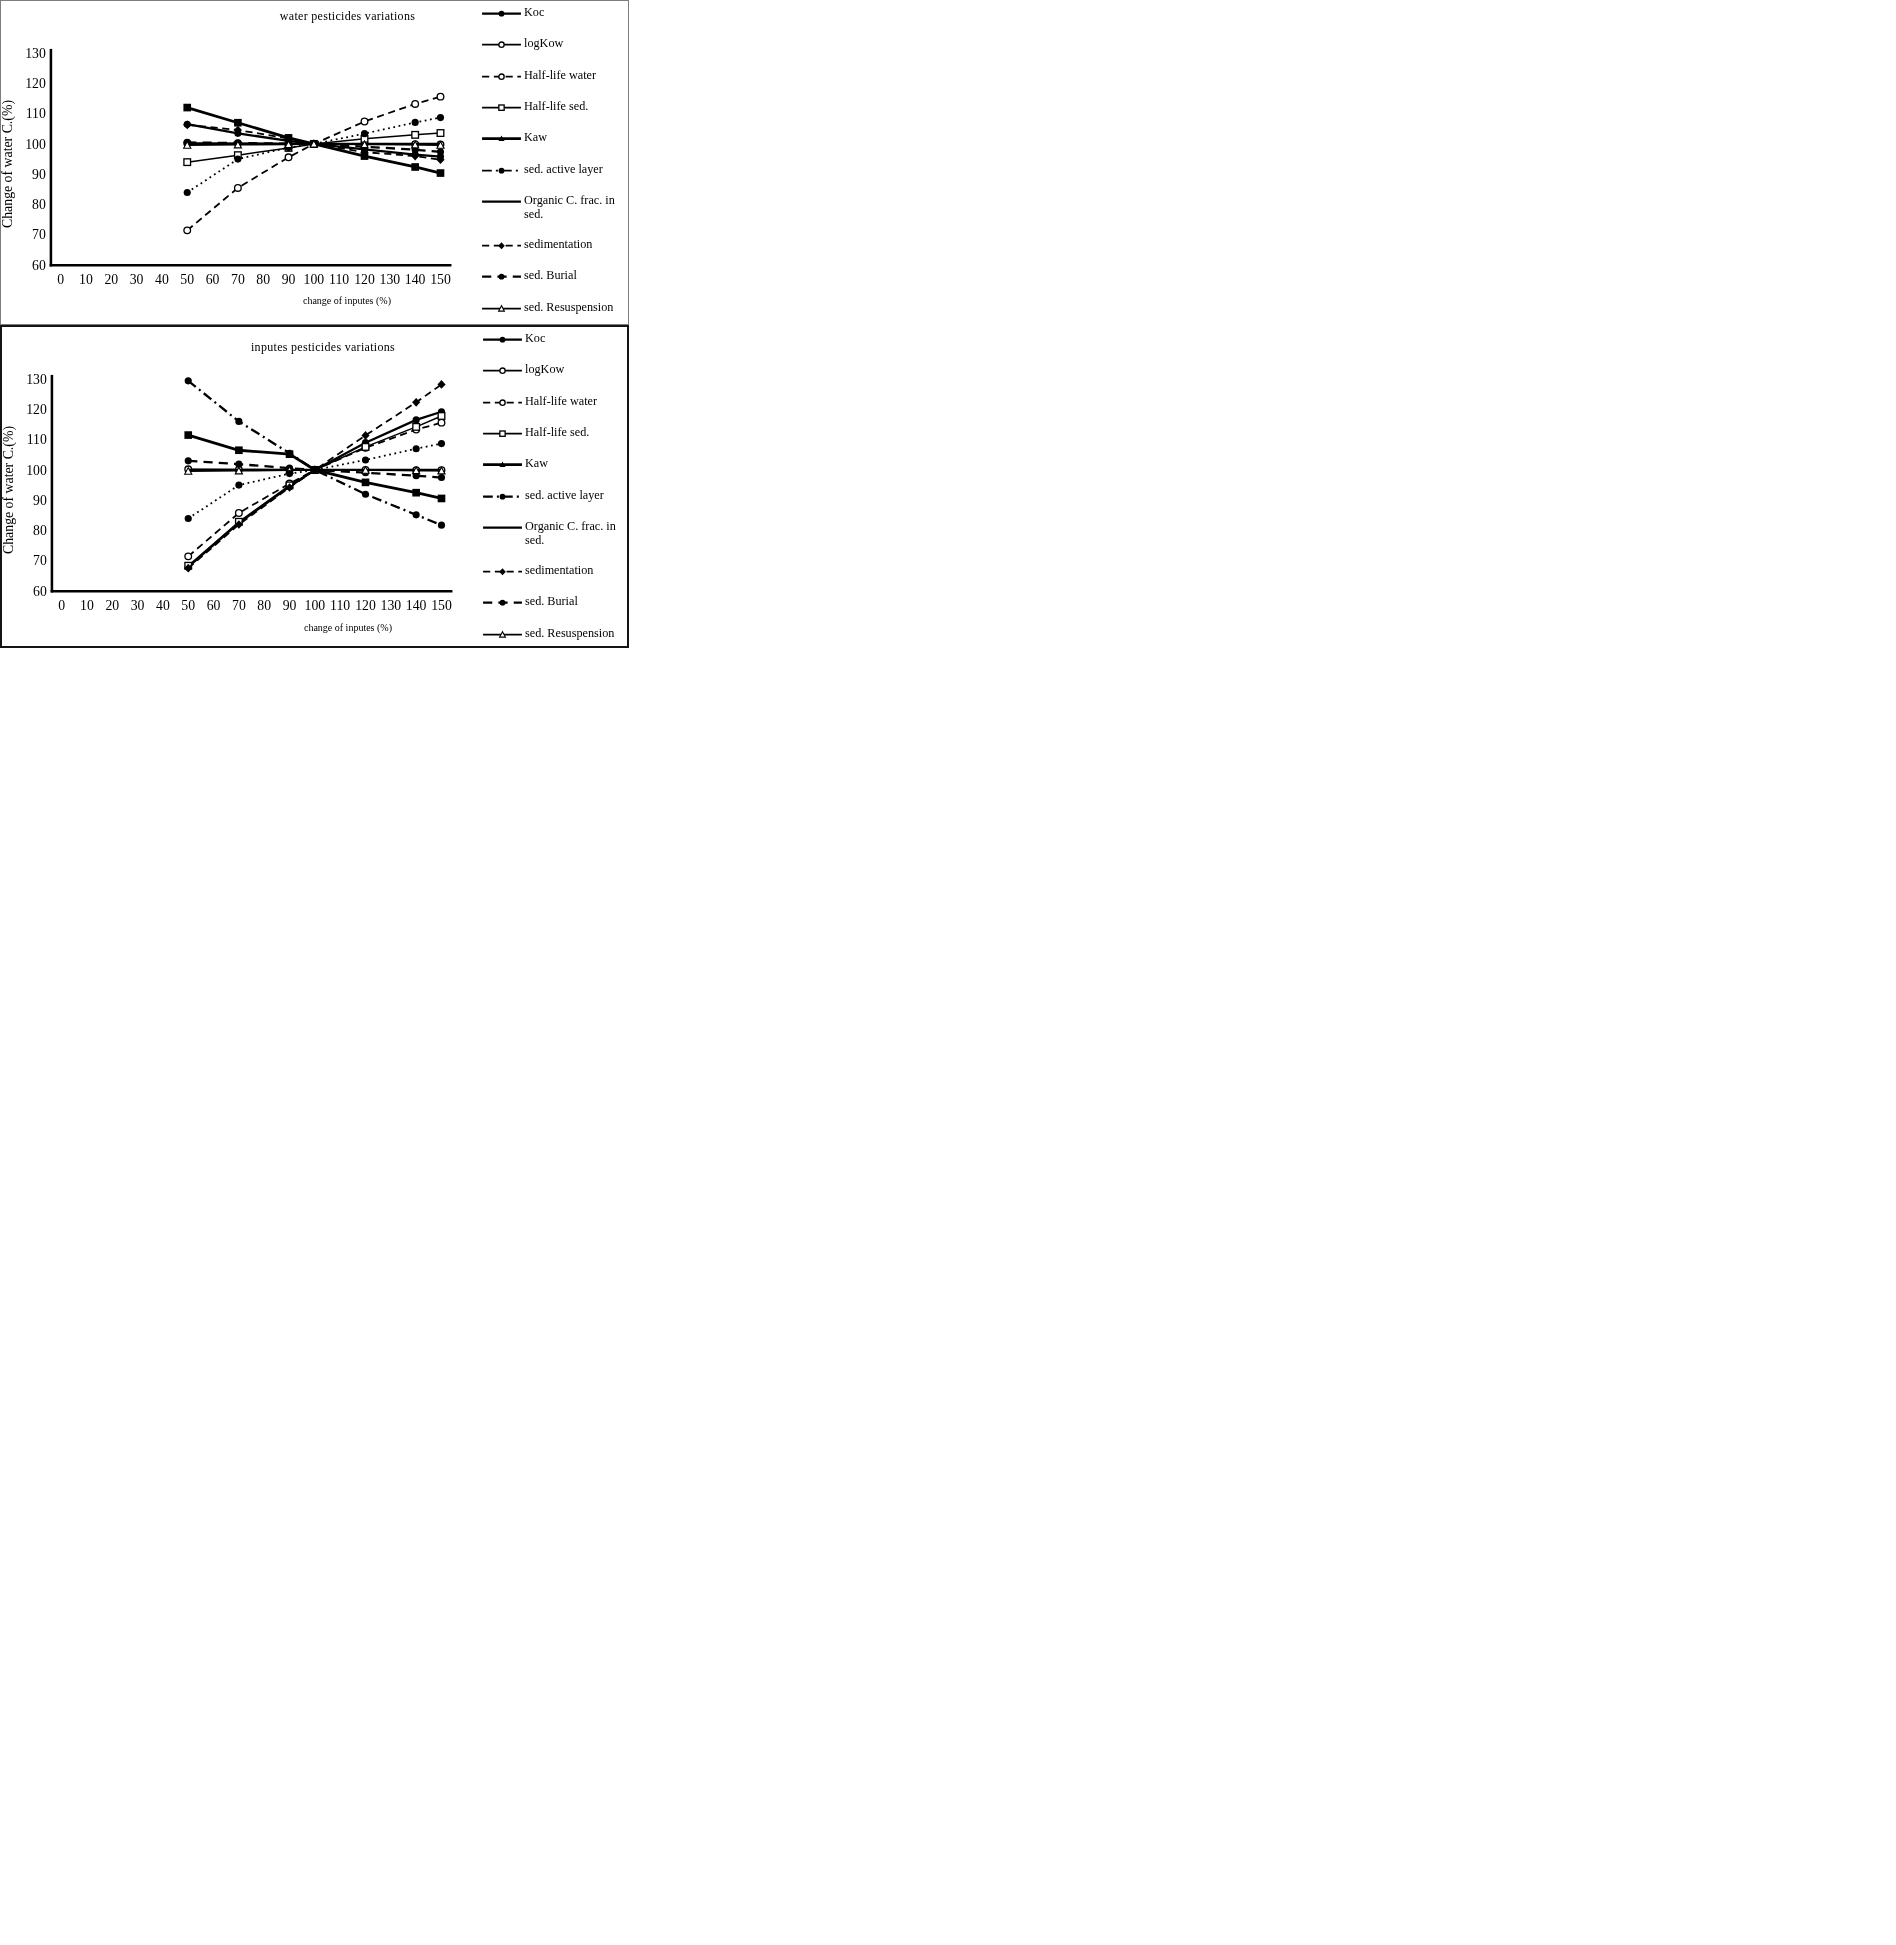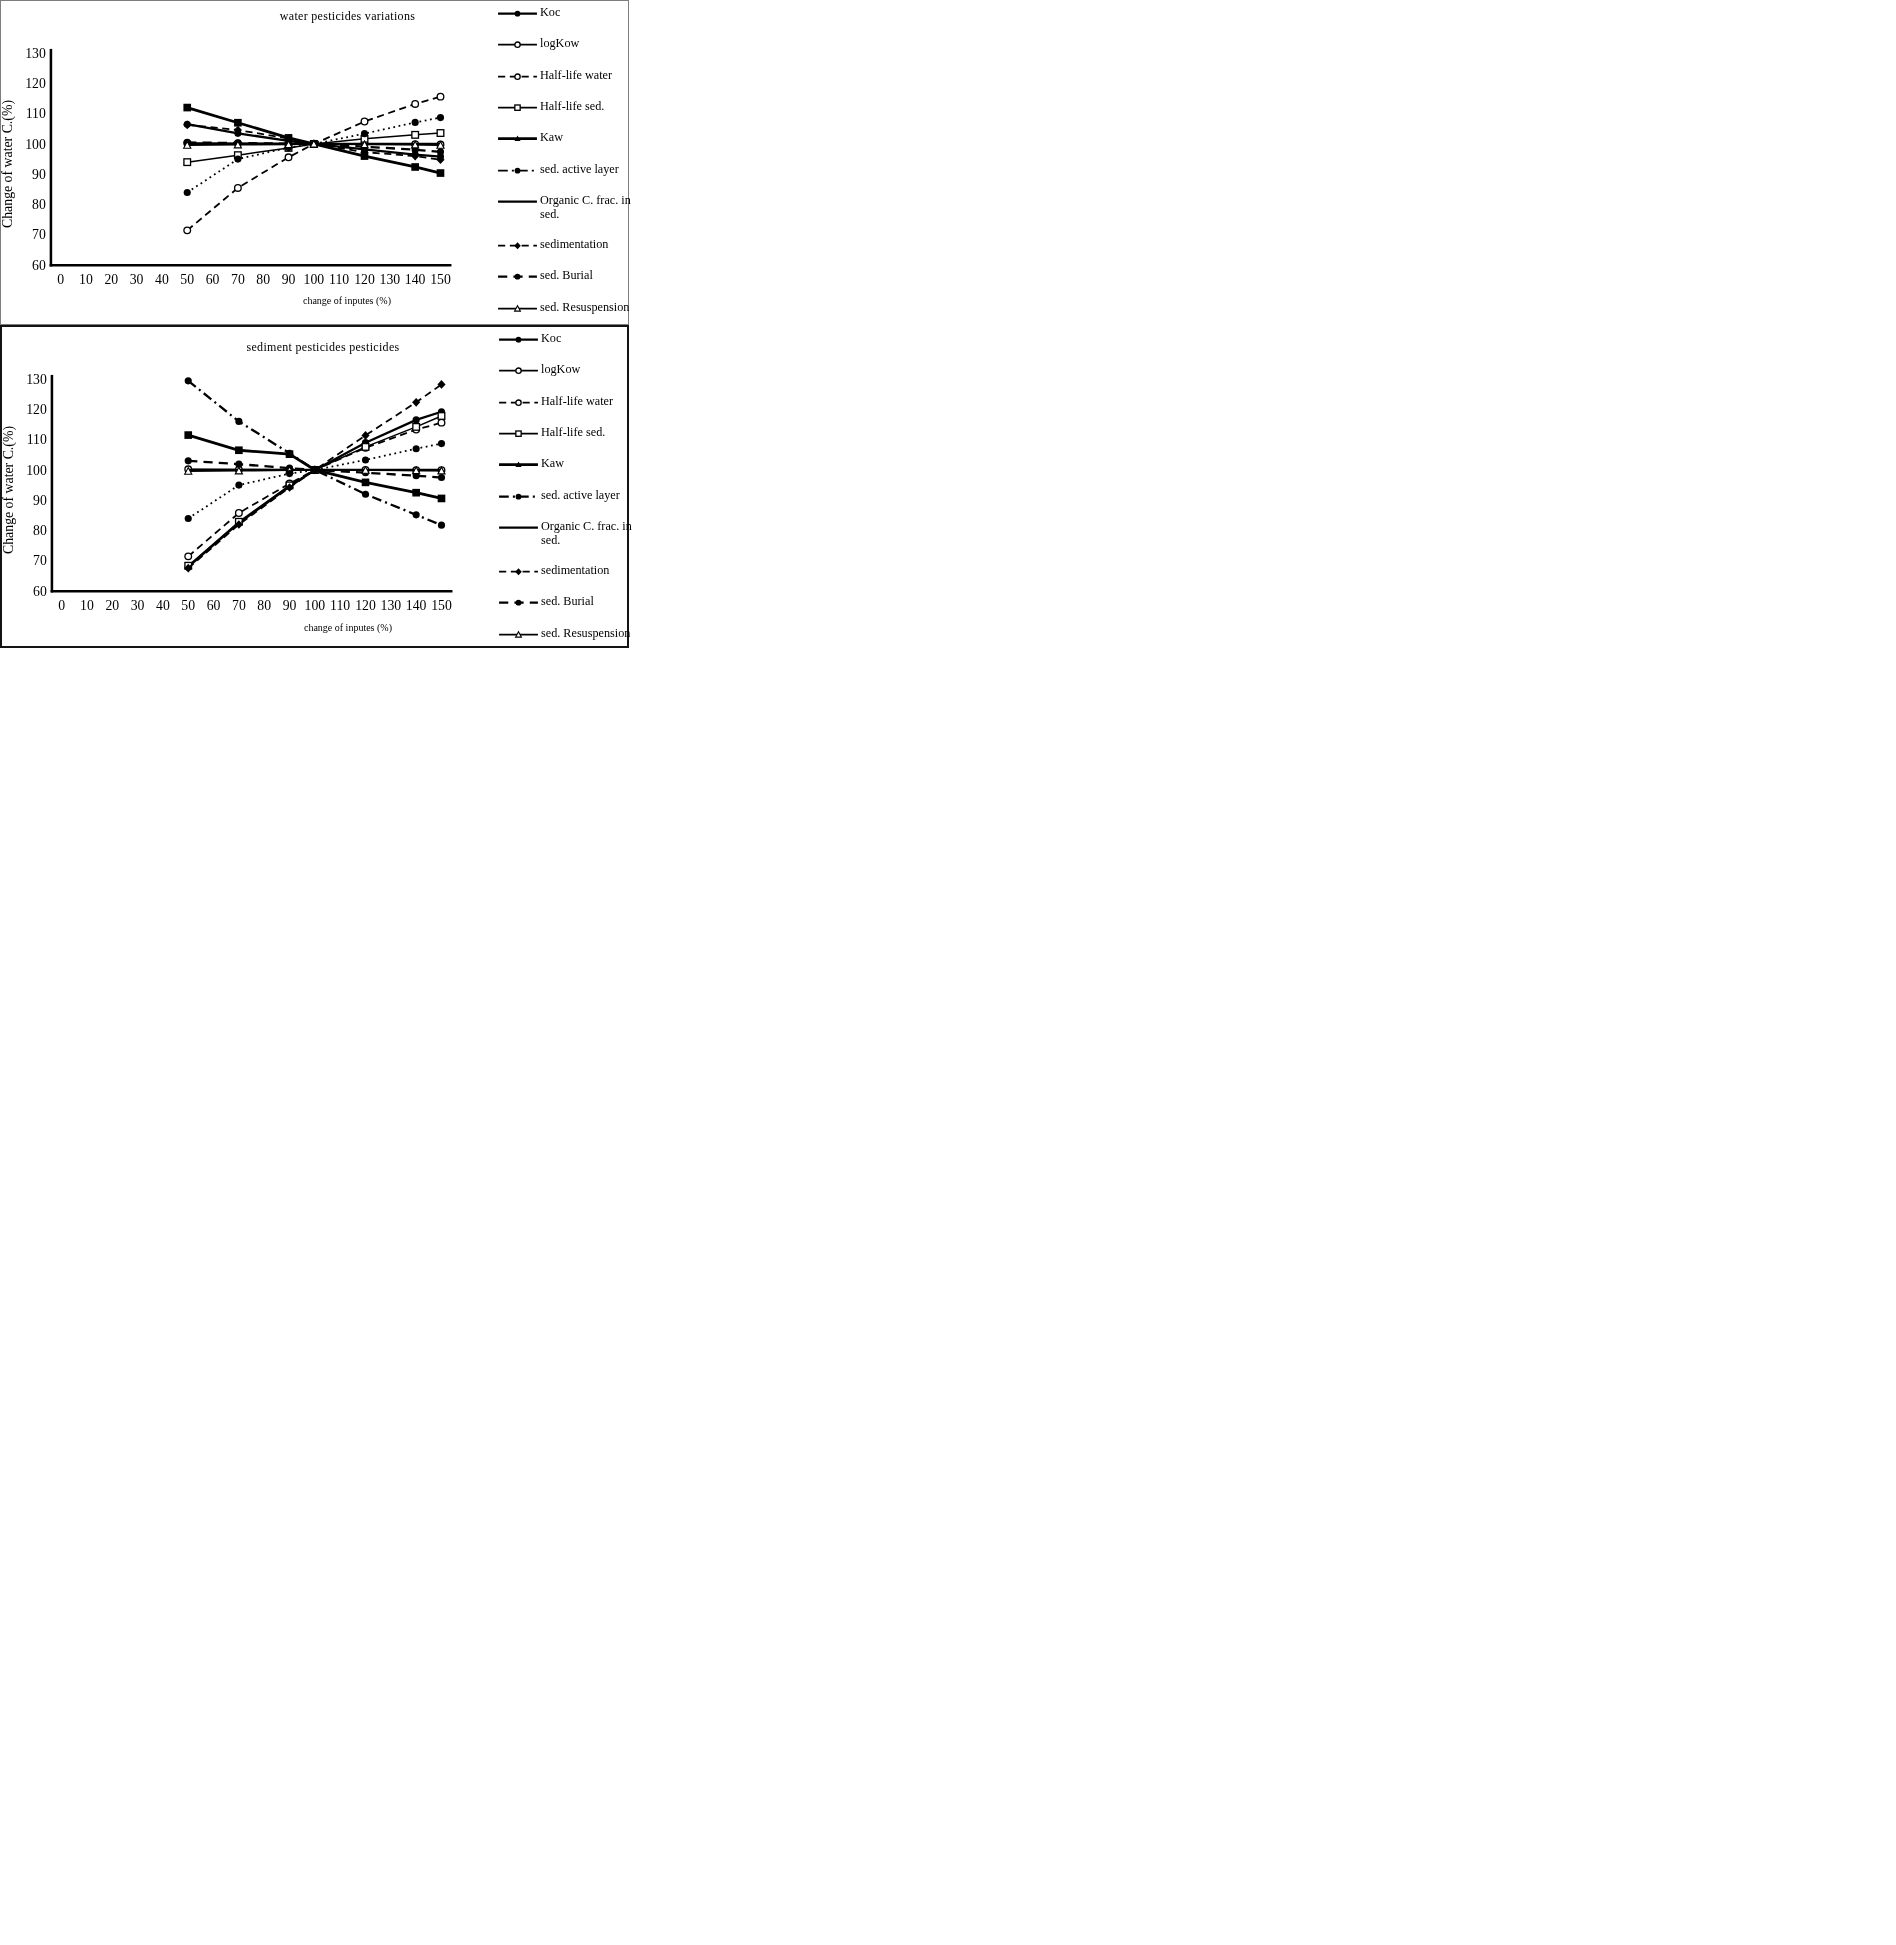--- a/index.html
+++ b/index.html
@@ -11,21 +11,21 @@
   .chart-title{position:absolute;text-align:center;font-size:12px;letter-spacing:0.3px;}
   .panel-a .chart-title{left:224px;width:245px;top:8.2px;}
   .panel-b .chart-title{left:204px;width:234px;top:13.3px;}
   .y-axis-title{position:absolute;left:-2px;top:61px;height:204px;width:17.3px;
       display:flex;align-items:center;justify-content:center;}
   .y-axis-title span{transform:rotate(-90deg);white-space:nowrap;font-size:13.8px;display:block;}
   .x-axis-title{position:absolute;left:125px;width:265px;text-align:right;font-size:10px;}
   .panel-a .x-axis-title{top:294px;}
   .panel-b .x-axis-title{top:295px;}
   svg.plot{position:absolute;left:1px;top:1px;}
-  .legend{position:absolute;left:496px;top:5.1px;width:146px;}
+  .legend{position:absolute;left:480px;top:5.1px;width:146px;}
   .legend-item{display:flex;align-items:flex-start;margin-bottom:17px;}
   .legend-item .swatch{flex:0 0 41px;margin-top:1px;}
   .legend-item .lbl{font-size:12.2px;line-height:1.12;padding-left:2px;}
 </style>
 </head>
 <body>
 
 <div class="fig">
 
   <section class="panel panel-a">
@@ -222,21 +222,21 @@
           <svg width="41" height="13.3" viewBox="0 0 80 26" class="swatch">
             <line x1="2" y1="13" x2="78" y2="13" stroke="#000" stroke-width="3.5"></line>
             <path d="M40,7.3999999999999995 L45.6,17.8 L34.4,17.8 Z" fill="#fff" stroke="#000" stroke-width="2.2"></path>
           </svg>
           <span class="lbl">sed. Resuspension</span>
         </div>
       </div>
   </section>
 
   <section class="panel panel-b">
-    <div class="chart-title">sediment pesticides pesticides</div>
+    <div class="chart-title">inputes pesticides variations</div>
     <div class="y-axis-title">
       <span>Change of water C.(%)</span>
     </div>
     <svg class="plot" id="plot-1" width="479" height="316" viewBox="0 0 940 620">
         <line x1="96" y1="92" x2="96" y2="519" stroke="#000" stroke-width="5"></line>
         <line x1="93.5" y1="516.5" x2="882" y2="516.5" stroke="#000" stroke-width="5"></line>
         <text x="86" y="525.5" text-anchor="end" font-size="27">60</text>
         <text x="86" y="466" text-anchor="end" font-size="27">70</text>
         <text x="86" y="406.5" text-anchor="end" font-size="27">80</text>
         <text x="86" y="347" text-anchor="end" font-size="27">90</text>

